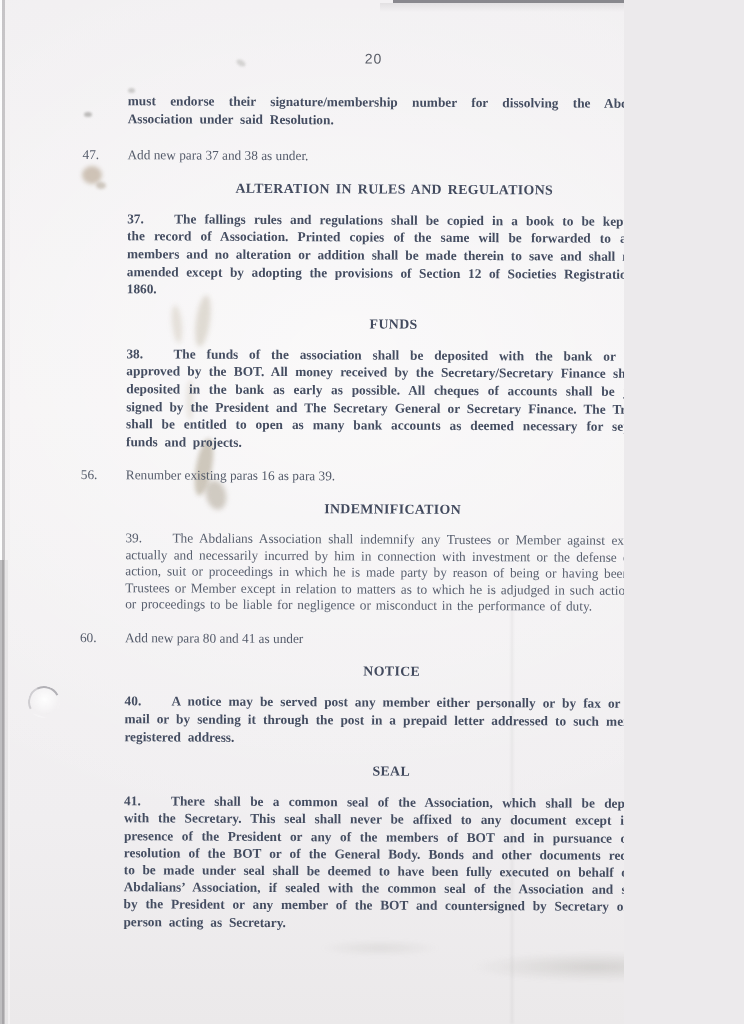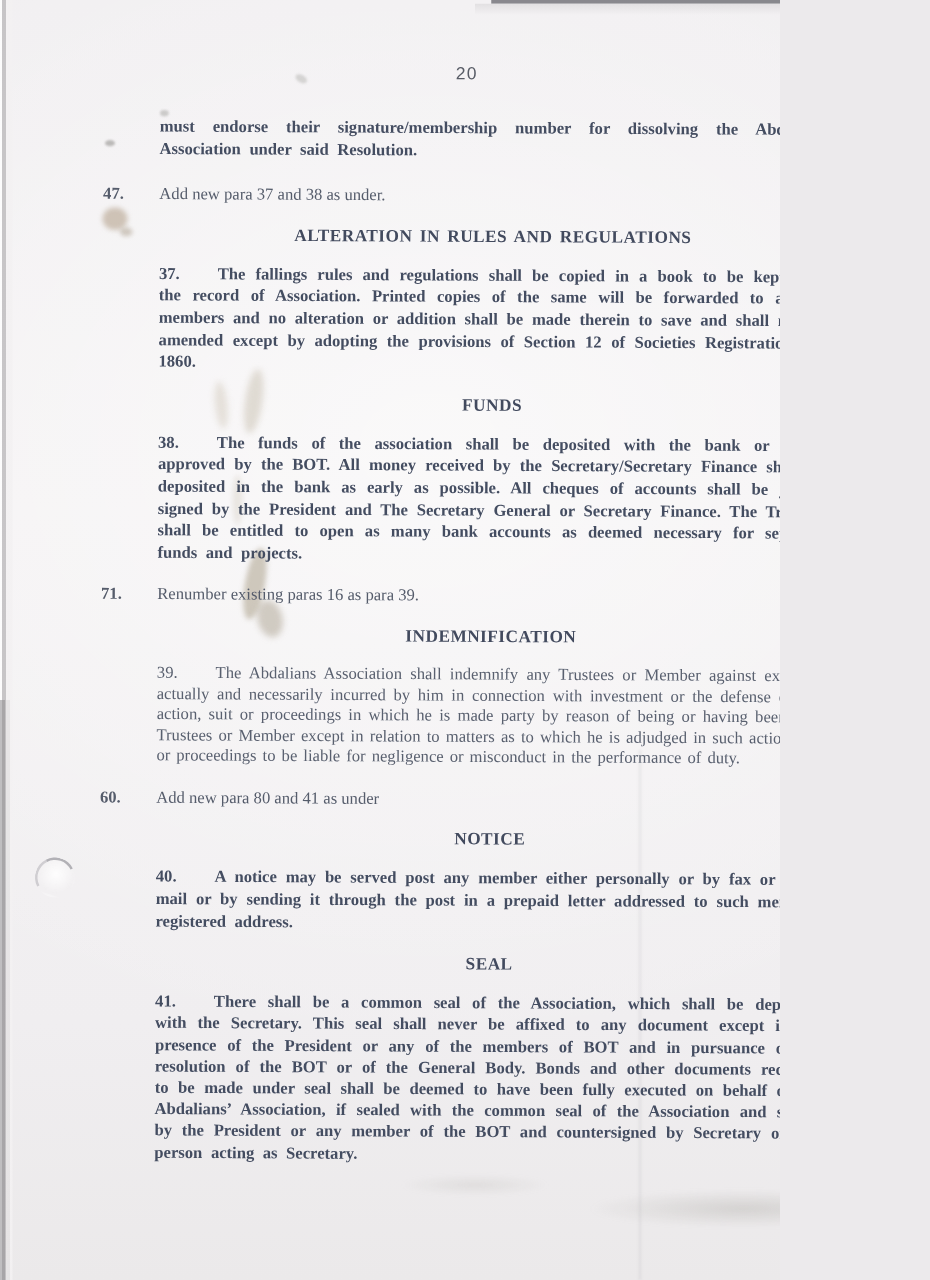--- a/index.html
+++ b/index.html
@@ -81,21 +81,21 @@
   }
   .bold{font-weight:700;word-spacing:3.5px;color:#444d61;}
   .light{color:#59606f;line-height:16.6px;word-spacing:1.5px;}
   .body-para{margin-bottom:19px;}
   .tight{line-height:17.2px;}
   .pnum{display:inline-block;width:47px;font-weight:inherit;}
   .item{
     position:relative;margin:0 0 15px 43px;
     font-size:13.3px;line-height:17.6px;color:#555c6b;
   }
-  .inum{position:absolute;left:-45px;top:0;font-weight:bold;}
+  .inum{position:absolute;left:-45px;top:0;}
   .heading{
     font-size:13.8px;font-weight:700;letter-spacing:.4px;
     color:#424a5e;text-align:center;line-height:18px;
     margin:0 0 13px 43px;word-spacing:2px;
   }
 </style>
 </head>
 <body>
 
 <div id="scan-page">
@@ -121,21 +121,21 @@
 
   <div id="doc-content">
     <div class="page-number">20</div>
 
   <p class="body-para bold"><span>must endorse their signature/membership number for dissolving the Abdalians Association under said Resolution.</span></p>
       <div class="item"><span class="inum">47.</span><span>Add new para 37 and 38 as under.</span></div>
       <div class="heading">ALTERATION IN RULES AND REGULATIONS</div>
       <p class="para bold"><span class="pnum">37.</span><span>The fallings rules and regulations shall be copied in a book to be kept with the record of Association.  Printed copies of the same will be forwarded to all the members and no alteration or addition shall be made therein to save and shall not be amended except by adopting the provisions of Section 12 of Societies Registration Act 1860.</span></p>
       <div class="heading">FUNDS</div>
       <p class="para bold"><span class="pnum">38.</span><span>The funds of the association shall be deposited with the bank or banks approved by the BOT.  All money received by the Secretary/Secretary Finance shall be deposited in the bank as early as possible.  All cheques of accounts shall be jointly signed by the President and The Secretary General or Secretary Finance. The Trustees shall be entitled to open as many bank accounts as deemed necessary for separate funds and projects.</span></p>
-      <div class="item"><span class="inum">71.</span><span>Renumber existing paras 16 as para 39.</span></div>
+      <div class="item"><span class="inum">56.</span><span>Renumber existing paras 16 as para 39.</span></div>
       <div class="heading">INDEMNIFICATION</div>
       <p class="para light"><span class="pnum">39.</span><span>The Abdalians Association shall indemnify any Trustees or Member against expenses actually and necessarily incurred by him in connection with investment or the defense of any action, suit or proceedings in which he is made party by reason of being or having been such Trustees or Member except in relation to matters as to which he is adjudged in such action, suit or proceedings to be liable for negligence or misconduct in the performance of duty.</span></p>
       <div class="item"><span class="inum">60.</span><span>Add new para 80 and 41 as under</span></div>
       <div class="heading">NOTICE</div>
       <p class="para bold"><span class="pnum">40.</span><span>A notice may be served post any member either personally or by fax or by e-mail or by sending it through the post in a prepaid letter addressed to such members registered address.</span></p>
       <div class="heading">SEAL</div>
       <p class="para bold tight"><span class="pnum">41.</span><span>There shall be a common seal of the Association, which shall be deposited with the Secretary.  This seal shall never be affixed to any document except in the presence of the President or any of the members of BOT and in pursuance of the resolution of the BOT or of the General Body. Bonds and other documents required to be made under seal shall be deemed to have been fully executed on behalf of the Abdalians’ Association, if sealed with the common seal of the Association and signed by the President or any member of the BOT and countersigned by Secretary or any person acting as Secretary.</span></p>
     </div>
 </div>
 

